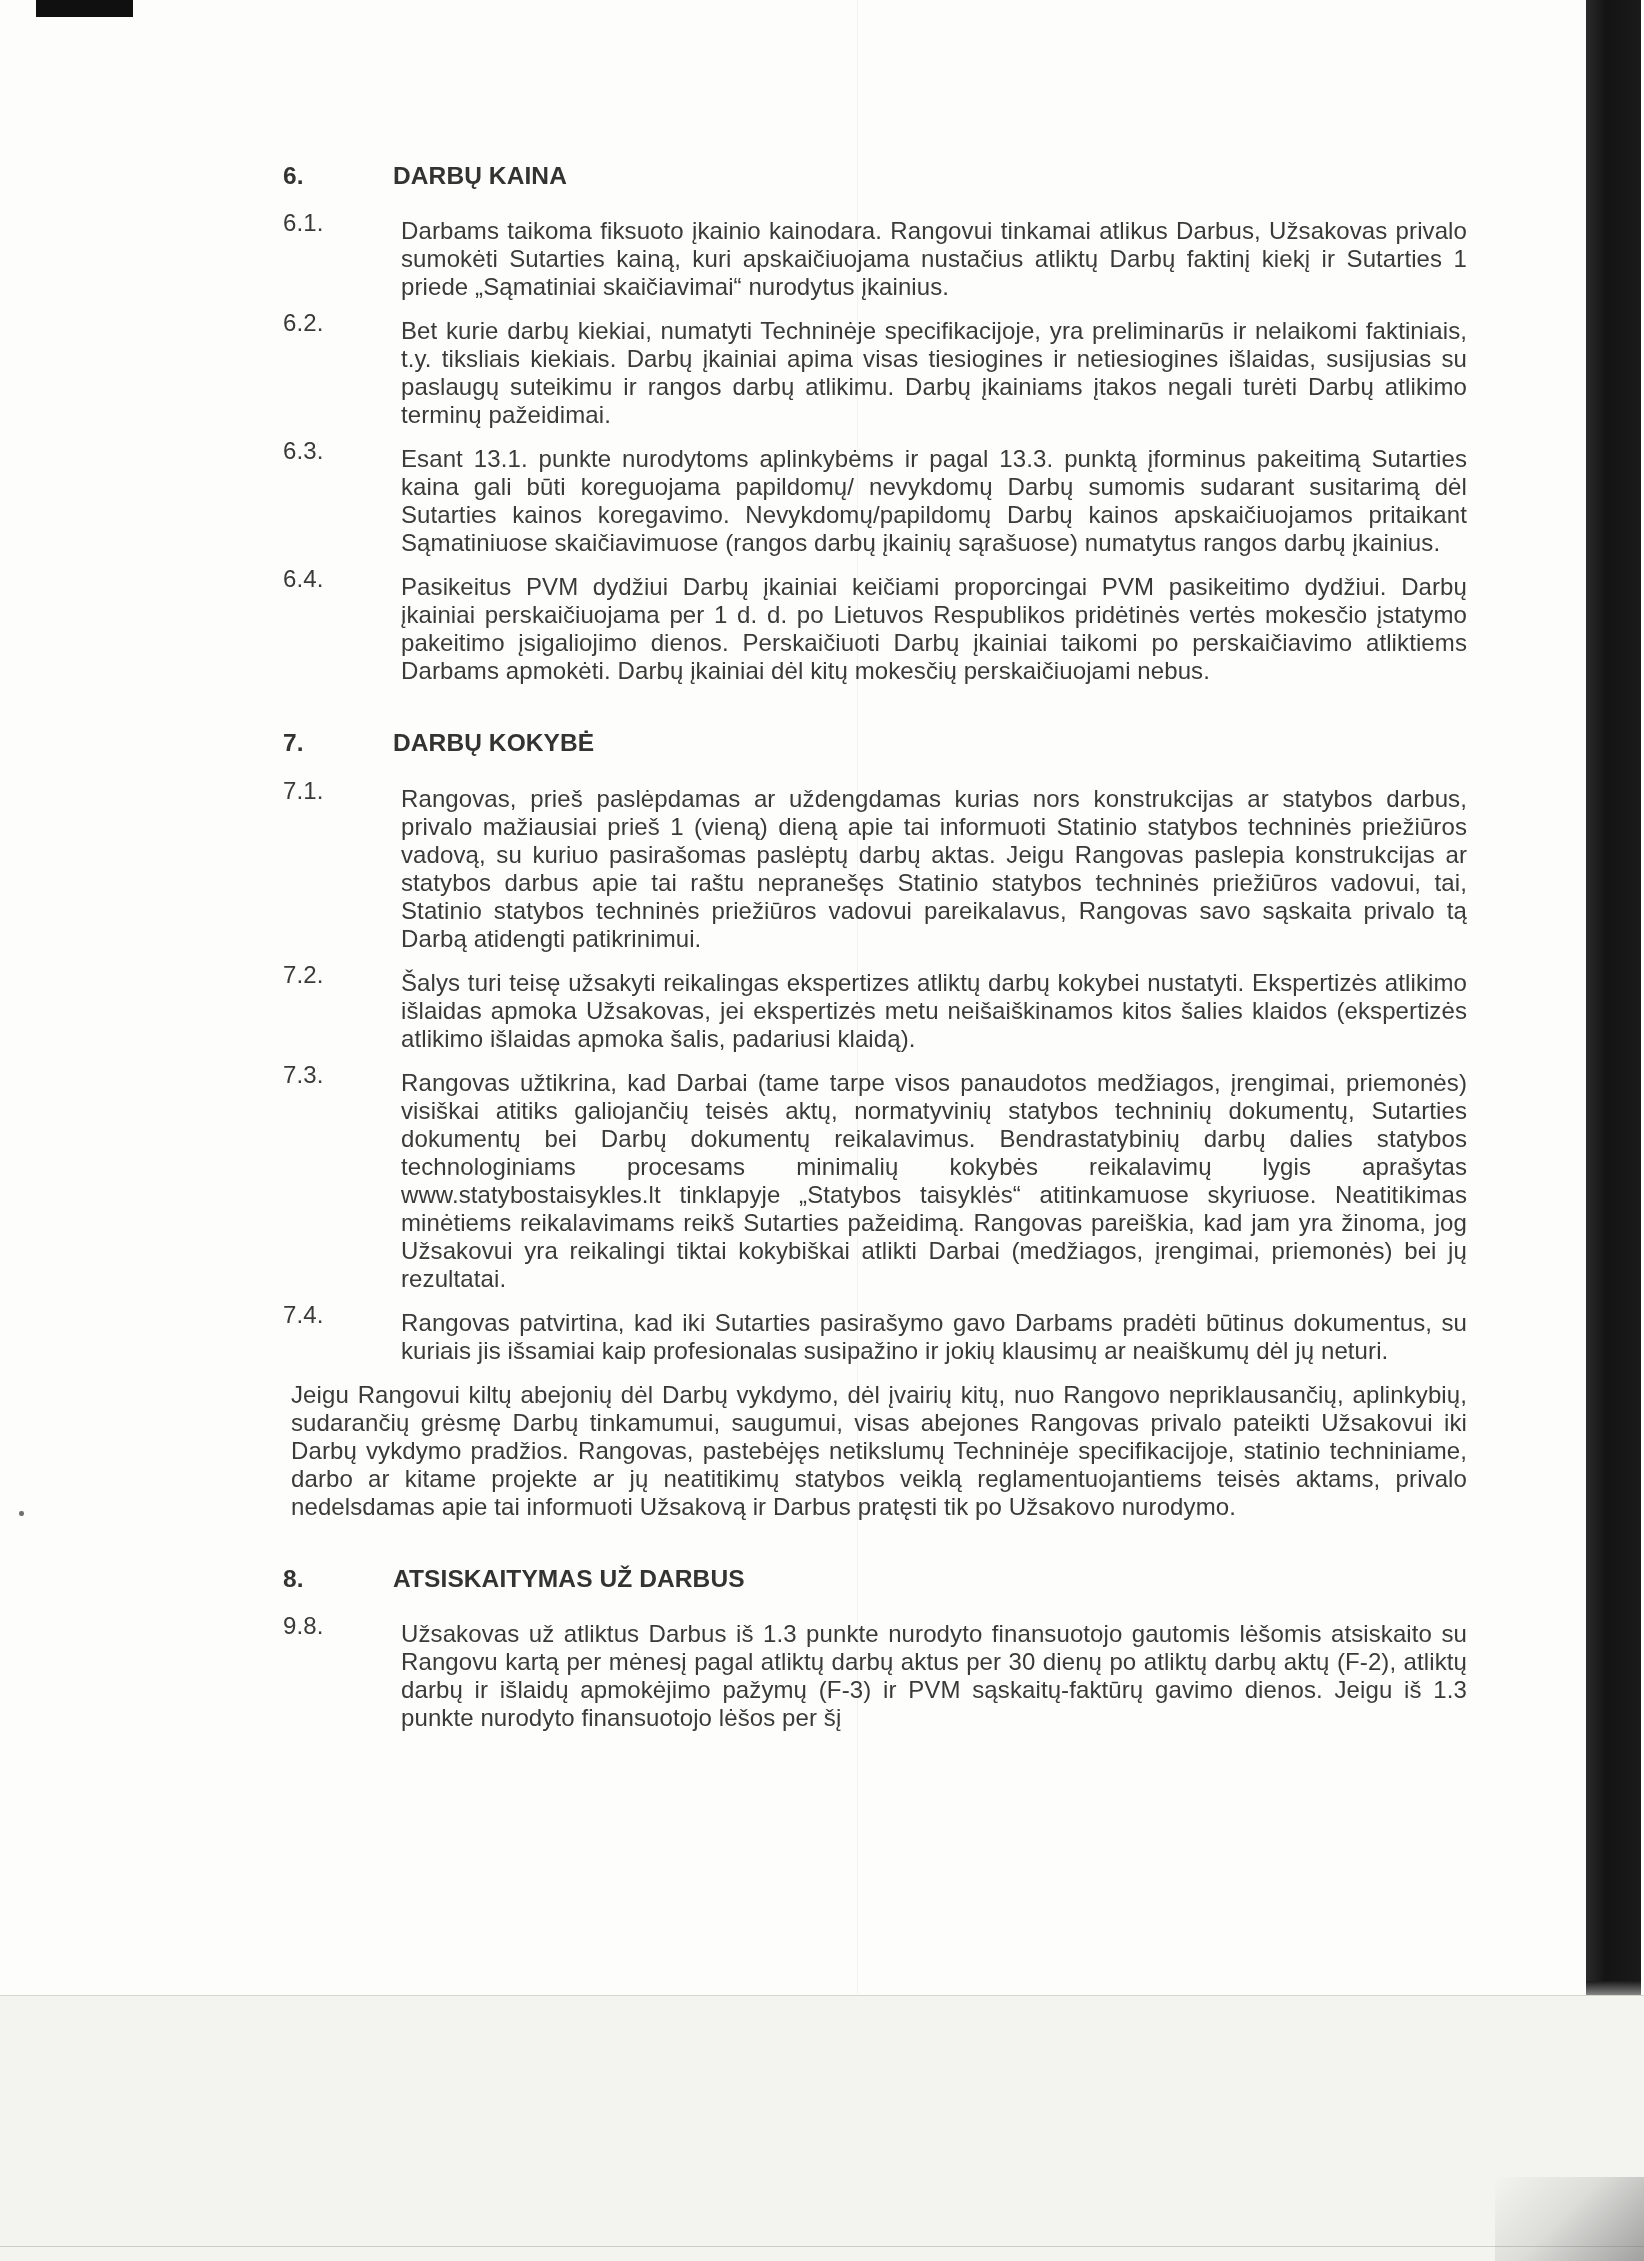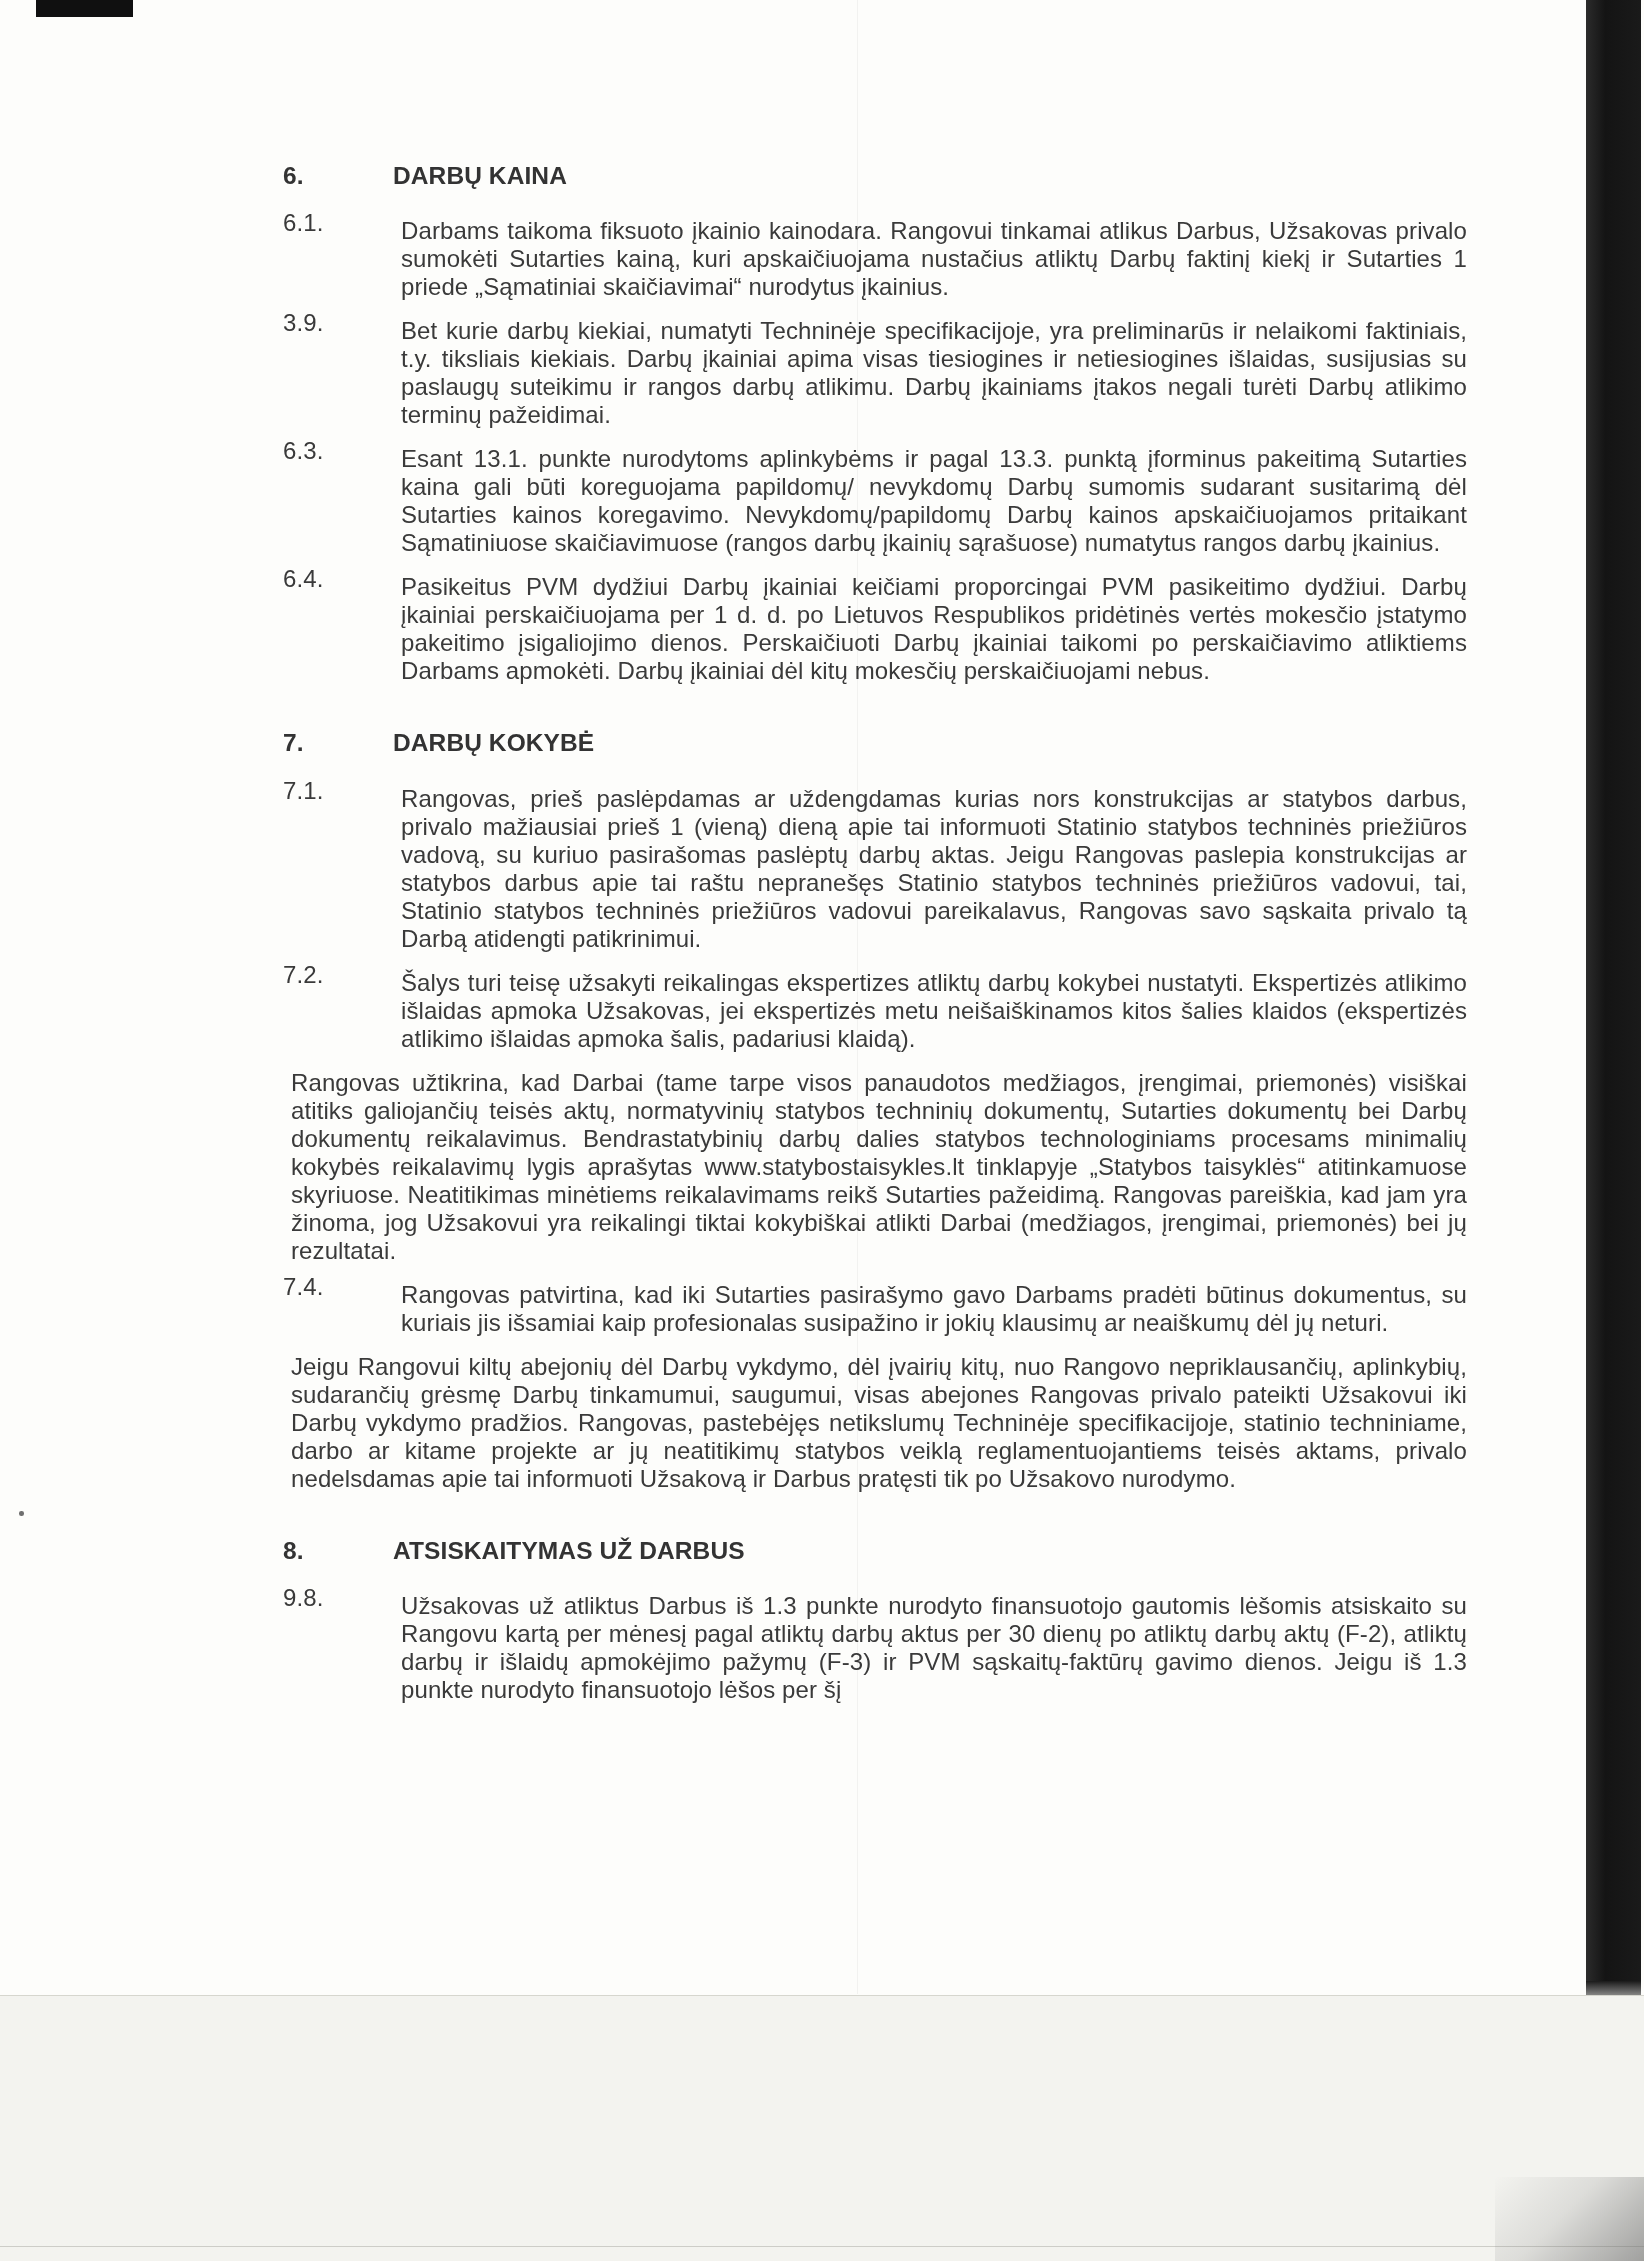--- a/index.html
+++ b/index.html
@@ -105,21 +105,21 @@
     <section>
       <div class="heading first">
         <span class="num">6.</span>
         <span class="title">DARBŲ KAINA</span>
       </div>
       <div class="clause">
         <span class="num">6.1.</span>
         <p class="text">Darbams taikoma fiksuoto įkainio kainodara. Rangovui tinkamai atlikus Darbus, Užsakovas privalo sumokėti Sutarties kainą, kuri apskaičiuojama nustačius atliktų Darbų faktinį kiekį ir Sutarties 1 priede „Sąmatiniai skaičiavimai“ nurodytus įkainius.</p>
       </div>
       <div class="clause">
-        <span class="num">3.9.</span>
+        <span class="num">6.2.</span>
         <p class="text">Bet kurie darbų kiekiai, numatyti Techninėje specifikacijoje, yra preliminarūs ir nelaikomi faktiniais, t.y. tiksliais kiekiais. Darbų įkainiai apima visas tiesiogines ir netiesiogines išlaidas, susijusias su paslaugų suteikimu ir rangos darbų atlikimu. Darbų įkainiams įtakos negali turėti Darbų atlikimo terminų pažeidimai.</p>
       </div>
       <div class="clause">
         <span class="num">6.3.</span>
         <p class="text">Esant 13.1. punkte nurodytoms aplinkybėms ir pagal 13.3. punktą įforminus pakeitimą Sutarties kaina gali būti koreguojama papildomų/ nevykdomų Darbų sumomis sudarant susitarimą dėl Sutarties kainos koregavimo. Nevykdomų/papildomų Darbų kainos apskaičiuojamos pritaikant Sąmatiniuose skaičiavimuose (rangos darbų įkainių sąrašuose) numatytus rangos darbų įkainius.</p>
       </div>
       <div class="clause">
         <span class="num">6.4.</span>
         <p class="text">Pasikeitus PVM dydžiui Darbų įkainiai keičiami proporcingai PVM pasikeitimo dydžiui. Darbų įkainiai perskaičiuojama per 1 d. d. po Lietuvos Respublikos pridėtinės vertės mokesčio įstatymo pakeitimo įsigaliojimo dienos. Perskaičiuoti Darbų įkainiai taikomi po perskaičiavimo atliktiems Darbams apmokėti. Darbų įkainiai dėl kitų mokesčių perskaičiuojami nebus.</p>
       </div>
@@ -132,20 +132,21 @@
       </div>
       <div class="clause">
         <span class="num">7.1.</span>
         <p class="text">Rangovas, prieš paslėpdamas ar uždengdamas kurias nors konstrukcijas ar statybos darbus, privalo mažiausiai prieš 1 (vieną) dieną apie tai informuoti Statinio statybos techninės priežiūros vadovą, su kuriuo pasirašomas paslėptų darbų aktas. Jeigu Rangovas paslepia konstrukcijas ar statybos darbus apie tai raštu nepranešęs Statinio statybos techninės priežiūros vadovui, tai, Statinio statybos techninės priežiūros vadovui pareikalavus, Rangovas savo sąskaita privalo tą Darbą atidengti patikrinimui.</p>
       </div>
       <div class="clause">
         <span class="num">7.2.</span>
         <p class="text">Šalys turi teisę užsakyti reikalingas ekspertizes atliktų darbų kokybei nustatyti. Ekspertizės atlikimo išlaidas apmoka Užsakovas, jei ekspertizės metu neišaiškinamos kitos šalies klaidos (ekspertizės atlikimo išlaidas apmoka šalis, padariusi klaidą).</p>
       </div>
       <div class="clause">
+        <span class="num">7.3.</span>
         <p class="text">Rangovas užtikrina, kad Darbai (tame tarpe visos panaudotos medžiagos, įrengimai, priemonės) visiškai atitiks galiojančių teisės aktų, normatyvinių statybos techninių dokumentų, Sutarties dokumentų bei Darbų dokumentų reikalavimus. Bendrastatybinių darbų dalies statybos technologiniams procesams minimalių kokybės reikalavimų lygis aprašytas www.statybostaisykles.lt tinklapyje „Statybos taisyklės“ atitinkamuose skyriuose. Neatitikimas minėtiems reikalavimams reikš Sutarties pažeidimą. Rangovas pareiškia, kad jam yra žinoma, jog Užsakovui yra reikalingi tiktai kokybiškai atlikti Darbai (medžiagos, įrengimai, priemonės) bei jų rezultatai.</p>
       </div>
       <div class="clause">
         <span class="num">7.4.</span>
         <p class="text">Rangovas patvirtina, kad iki Sutarties pasirašymo gavo Darbams pradėti būtinus dokumentus, su kuriais jis išsamiai kaip profesionalas susipažino ir jokių klausimų ar neaiškumų dėl jų neturi.</p>
       </div>
       <div class="clause">
         <p class="text">Jeigu Rangovui kiltų abejonių dėl Darbų vykdymo, dėl įvairių kitų, nuo Rangovo nepriklausančių, aplinkybių, sudarančių grėsmę Darbų tinkamumui, saugumui, visas abejones Rangovas privalo pateikti Užsakovui iki Darbų vykdymo pradžios. Rangovas, pastebėjęs netikslumų Techninėje specifikacijoje, statinio techniniame, darbo ar kitame projekte ar jų neatitikimų statybos veiklą reglamentuojantiems teisės aktams, privalo nedelsdamas apie tai informuoti Užsakovą ir Darbus pratęsti tik po Užsakovo nurodymo.</p>
       </div>
     </section>

